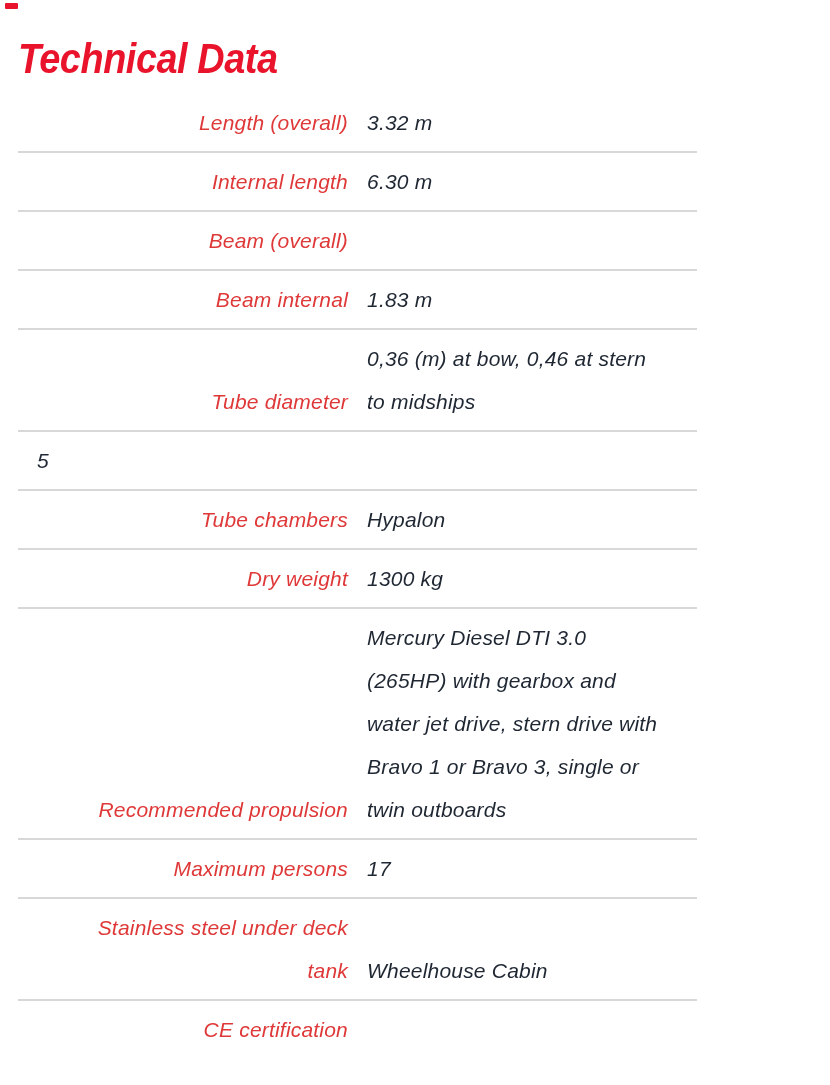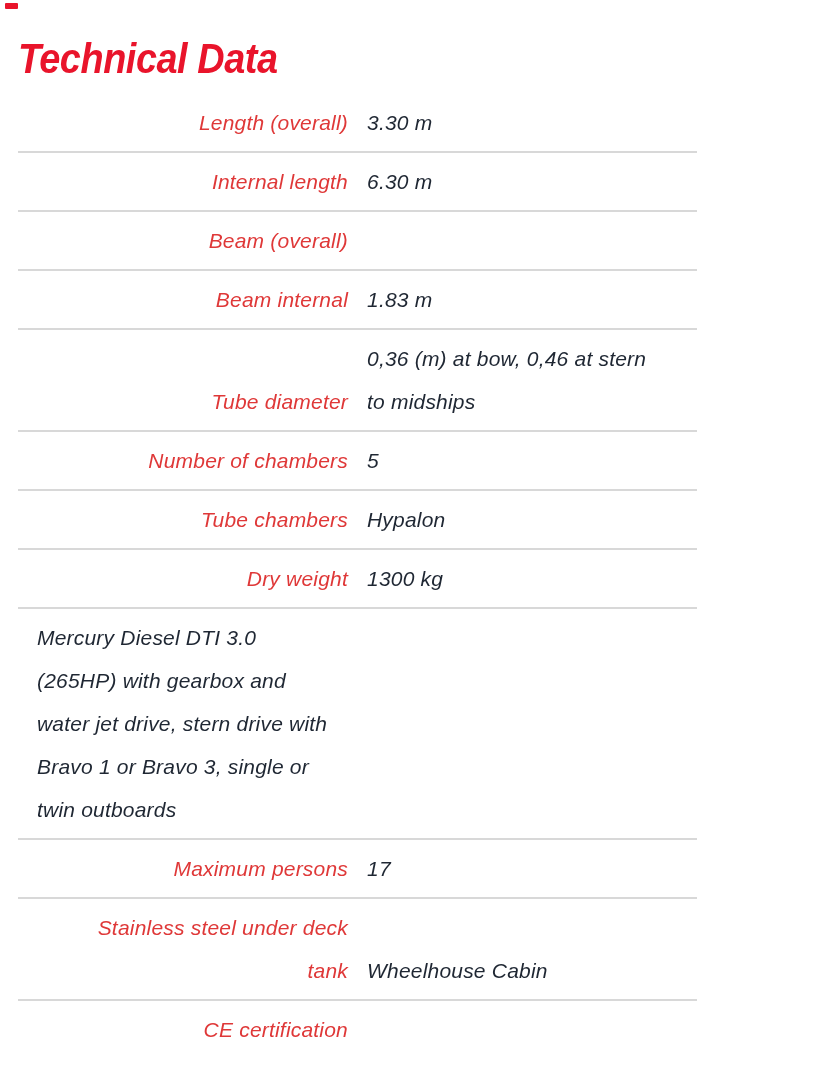--- a/index.html
+++ b/index.html
@@ -78,21 +78,21 @@
 <body>
 
 <div class="corner-mark"></div>
 
 <div class="page">
   <h1 class="page-title">Technical Data</h1>
 
   <div class="spec-table" id="spec-table">
   <div class="row">
     <div class="spec-label">Length (overall)</div>
-    <div class="spec-value">3.30 m</div>
+    <div class="spec-value">3.32 m</div>
   </div>
 
   <div class="row">
     <div class="spec-label">Internal length</div>
     <div class="spec-value">6.30 m</div>
   </div>
 
   <div class="row">
     <div class="spec-label">Beam (overall)</div>
   </div>
@@ -102,35 +102,35 @@
     <div class="spec-value">1.83 m</div>
   </div>
 
   <div class="row">
     <div class="spec-label">Tube diameter</div>
     <div class="spec-value">0,36 (m) at bow, 0,46 at stern
 to midships</div>
   </div>
 
   <div class="row">
-    <div class="spec-label">Number of chambers</div>
     <div class="spec-value">5</div>
   </div>
 
   <div class="row">
     <div class="spec-label">Tube chambers</div>
     <div class="spec-value">Hypalon</div>
   </div>
 
   <div class="row">
     <div class="spec-label">Dry weight</div>
     <div class="spec-value">1300 kg</div>
   </div>
 
   <div class="row">
+    <div class="spec-label">Recommended propulsion</div>
     <div class="spec-value">Mercury Diesel DTI 3.0
 (265HP) with gearbox and
 water jet drive, stern drive with
 Bravo 1 or Bravo 3, single or
 twin outboards</div>
   </div>
 
   <div class="row">
     <div class="spec-label">Maximum persons</div>
     <div class="spec-value">17</div>

